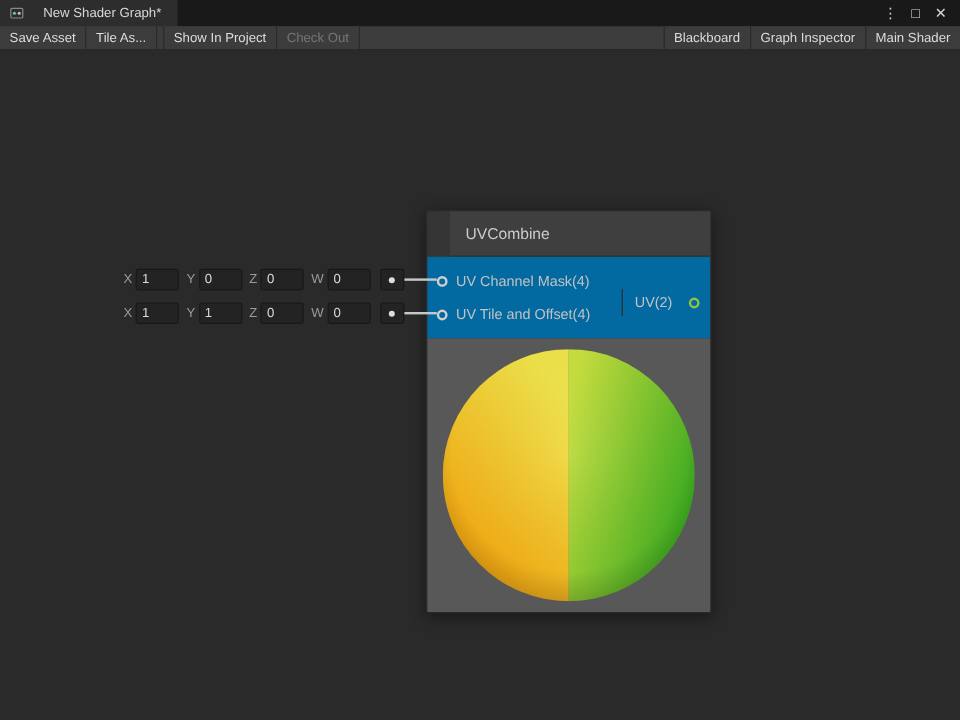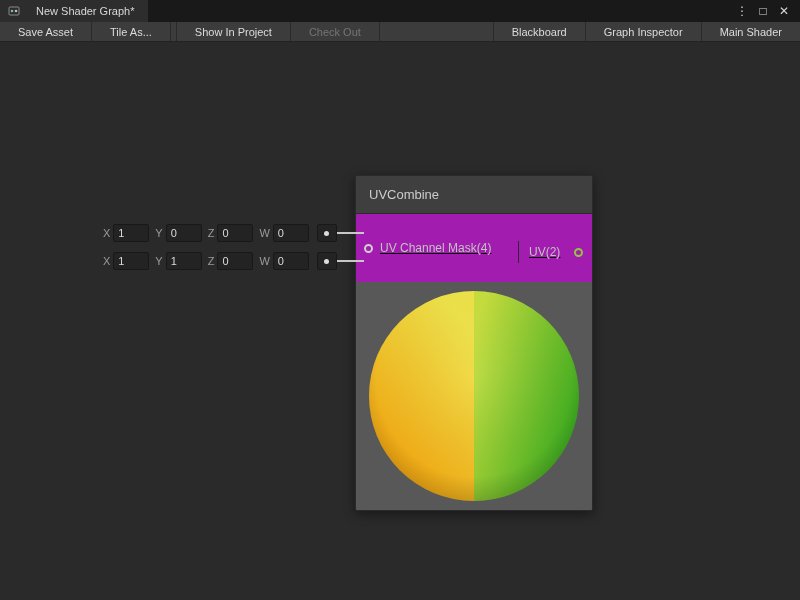--- a/index.html
+++ b/index.html
@@ -9,21 +9,21 @@
 
   
   .titlebar { position:absolute; left:0; top:0; width:800px; height:22px; background:#191919; display:flex; align-items:stretch; }
   .tab { width:148px; background:#2d2d2d; display:flex; align-items:center; gap:16px; padding:0 8px; cursor:pointer; }
   .tabtext { font-size:11px; color:#d8d8d8; white-space:nowrap; }
   .wincontrols { margin-left:auto; display:flex; align-items:center; gap:7px; padding-right:9px; }
   .wc { font-size:12px; color:#d6d6d6; width:14px; text-align:center; cursor:pointer; line-height:22px; }
 
   
   .toolbar { position:absolute; left:0; top:22px; width:800px; height:20px; background:#3c3c3c; border-bottom:1px solid #222222; display:flex; align-items:stretch; }
-  .tbtn { background:#3c3c3c; border:none; border-right:1px solid #2a2a2a; color:#dcdcdc; font-size:11px; padding:0 18px; font-family:inherit; cursor:pointer; white-space:nowrap; }
+  .tbtn { background:#3c3c3c; border:none; border-right:1px solid #2a2a2a; color:#dcdcdc; font-size:11px; padding:0 8px; font-family:inherit; cursor:pointer; white-space:nowrap; }
   .tbtn.bleft { border-right:none; border-left:1px solid #2a2a2a; }
   .tbtn.disabled { color:#757575; cursor:default; }
   .tgap { width:5px; }
   .colormode { display:flex; align-items:center; margin-left:29px; gap:7px; }
   .cmlabel { font-size:11px; color:#d2d2d2; }
   .dropdown { width:100px; height:16px; background:#464646; border:1px solid #282828; border-radius:2px; display:flex; align-items:center; padding:0 5px; gap:4px; cursor:pointer; }
   .dropdown .val { flex:1; font-size:11px; color:#d6d6d6; }
   .dropdown .arrow { font-size:8px; color:#c0c0c0; }
   .spacer { flex:1; }
 
@@ -36,22 +36,22 @@
   .axis.first { margin-left:0; }
   .vfield { width:36px; height:18px; background:#232323; border:1px solid #181818; border-radius:2px; display:flex; align-items:center; padding:0 4px; font-size:11px; color:#dadada; cursor:text; }
   .connector { width:20px; height:18px; background:#232323; border:1px solid #181818; border-radius:2px; margin-left:8px; display:flex; align-items:center; justify-content:center; cursor:pointer; }
   .cdot { width:5px; height:5px; border-radius:50%; background:#dddddd; }
 
   
   .edge { position:absolute; height:2px; background:#c8c8c8; z-index:3; }
 
   
   .node { position:absolute; left:355px; top:133px; width:238px; background:#353535; border:1px solid #2a2a2a; border-radius:2px; overflow:hidden; box-shadow:0 3px 12px rgba(0,0,0,0.45); z-index:2; cursor:move; }
-  .nheader { height:38px; background:#3f3f3f; border-bottom:1px solid #2b2b2b; display:flex; align-items:center; padding:0 13px; font-size:13px; color:#cccccc; }
-  .nports { height:68px; background:#a21caf; display:flex;text-decoration:underline; }
+  .nheader { height:38px; background:#3f3f3f; border-bottom:1px solid #2b2b2b; display:flex; align-items:center; padding:0 13px; font-size:13px; color:#cccccc;margin-left:19px; }
+  .nports { height:68px; background:#0369a1; display:flex; }
   .pleft { width:162px; display:flex; flex-direction:column; justify-content:center; gap:6px; padding-left:8px; }
   .prow { display:flex; align-items:center; gap:7px; height:22px; }
   .plabel { font-size:12px; color:#c2c2c2; white-space:nowrap; }
   .pport { width:9px; height:9px; border-radius:50%; border:2px solid #cfcfcf; background:transparent; flex:none; cursor:crosshair; }
   .pport.out { border-color:#93c244; }
   .pright { flex:1; border-left:1px solid #2b2b2b; display:flex; align-items:center; justify-content:space-between; padding:0 9px 0 10px; height:22px; margin-top:27px; }
   .npreview { height:228px; background:#585858; display:flex; align-items:center; justify-content:center; }
 </style>
 </head>
 <body>
@@ -138,20 +138,24 @@
     <div class="node">
       <div class="nheader">
         <span>UVCombine</span>
       </div>
       <div class="nports">
         <div class="pleft">
           <div class="prow">
             <span class="pport in"></span>
             <span class="plabel">UV Channel Mask(4)</span>
           </div>
+          <div class="prow">
+            <span class="pport in"></span>
+            <span class="plabel">UV Tile and Offset(4)</span>
+          </div>
         </div>
         <div class="pright">
           <span class="plabel">UV(2)</span>
           <span class="pport out"></span>
         </div>
       </div>
       <div class="npreview">
         <svg width="210" height="210" viewBox="0 0 210 210">
           <defs>
             <clipPath id="sphereClip">

